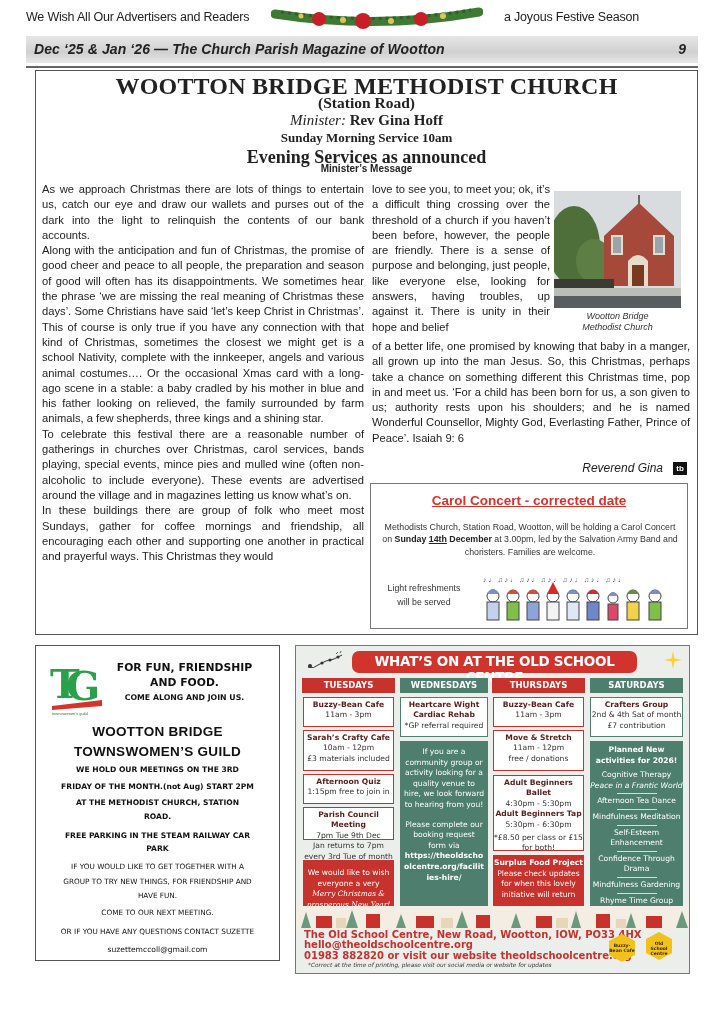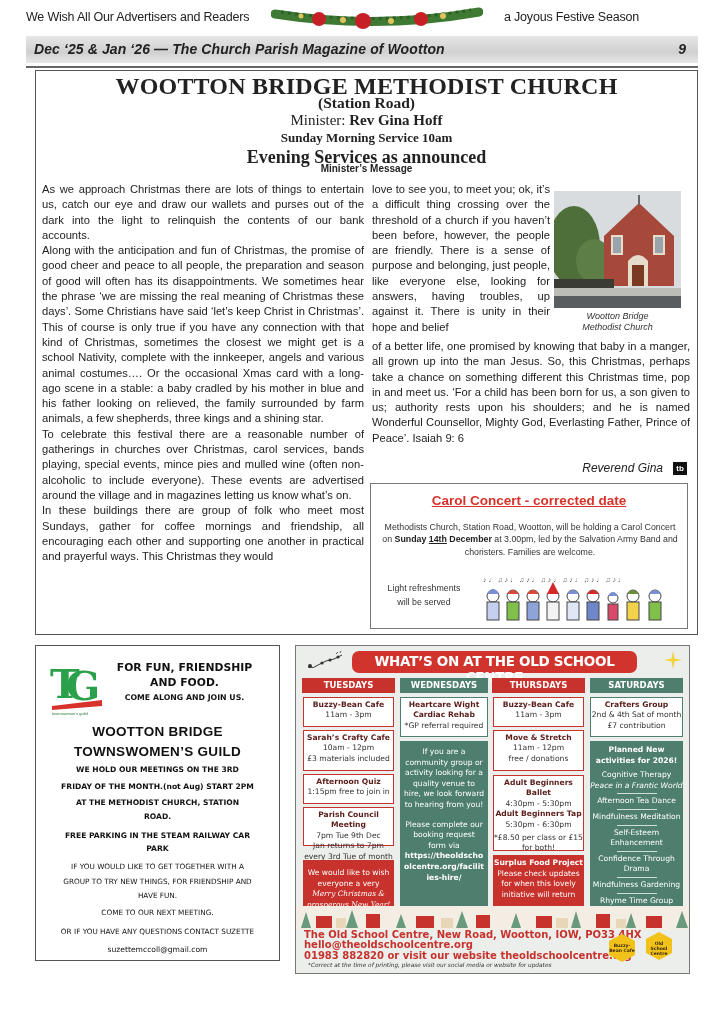--- a/index.html
+++ b/index.html
@@ -18,21 +18,21 @@
   .header-title { position: absolute; left: 8px; top: 5px; font-size: 14px; font-weight: bold; font-style: italic; color: #222; letter-spacing: 0.1px; }
   .header-page { position: absolute; right: 12px; top: 5px; font-size: 14px; font-weight: bold; font-style: italic; color: #222; }
   .header-rule { position: absolute; left: 26px; top: 66px; width: 672px; height: 2px; background: #666; }
 
   
   .article-box { position: absolute; left: 35px; top: 70px; width: 663px; height: 565px; border: 1.5px solid #555; }
   .church-title { position: absolute; left: 0; width: 100%; text-align: center; font-family: "Liberation Serif", serif; font-weight: bold; color: #222; }
   .t1 { top: 2px; font-size: 24px; letter-spacing: 0.2px; }
   .t2 { top: 23px; font-size: 15.5px; }
   .t3 { top: 41px; font-size: 15px; }
-  .t3 .min-label { font-weight: normal; }
+  .t3 .min-label { font-weight: normal; font-style: italic; }
   .t4 { top: 59px; font-size: 13px; }
   .t5 { top: 76px; font-size: 18px; }
   .t6 { top: 92px; font-size: 10px; font-family: "Liberation Sans", sans-serif; }
 
   .body-text { font-size: 11.2px; line-height: 15.3px; color: #222; text-align: justify; }
   .col-left { position: absolute; left: 6px; top: 111px; width: 322px; }
   .col-left p { margin: 0; }
   .col-right-top { position: absolute; left: 336px; top: 111px; width: 178px; }
   .col-right-bottom { position: absolute; left: 336px; top: 268px; width: 318px; }
 
@@ -270,21 +270,21 @@
   </div>
   <div class="card" style="left:7px;top:84px;width:91px;height:41px;">
     <div class="ct">Sarah’s Crafty Cafe</div>
     <div>10am - 12pm</div>
     <div>£3 materials included</div>
   </div>
   <div class="card" style="left:7px;top:128px;width:91px;height:30px;">
     <div class="ct">Afternoon Quiz</div>
     <div>1:15pm free to join in</div>
   </div>
-  <div class="card" style="left:7px;top:161px;width:91px;height:39px;">
+  <div class="card" style="left:7px;top:161px;width:91px;height:33px;">
     <div class="ct">Parish Council Meeting</div>
     <div>7pm Tue 9th Dec</div>
     <div>Jan returns to 7pm</div>
     <div>every 3rd Tue of month</div>
   </div>
   <div class="panel red" style="left:7px;top:214px;width:91px;height:46px;padding-top:8px;">
     <div>We would like to wish</div>
     <div>everyone a very</div>
     <div class="fancy">Merry Christmas &amp;</div>
     <div class="fancy">prosperous New Year!</div>

